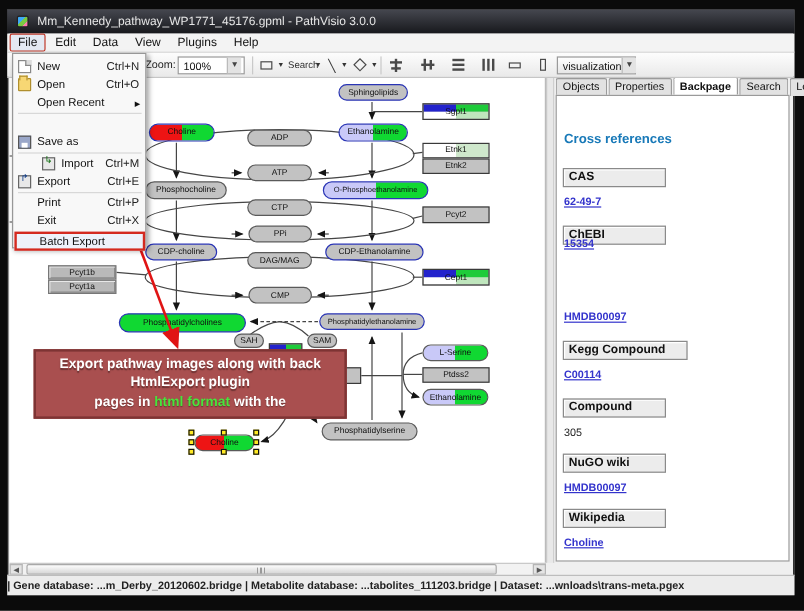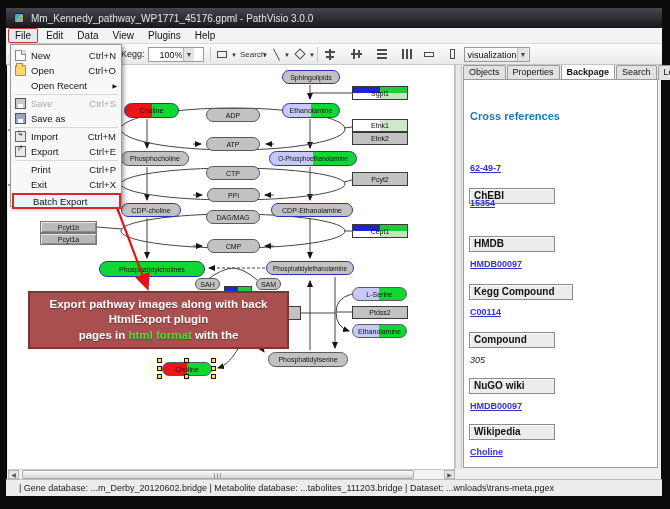--- a/index.html
+++ b/index.html
@@ -10,42 +10,42 @@
   
   #win-frame { left:6px; top:8px; width:656px; height:488px; background:#efefef; border:1px solid #000; }
   #titlebar { left:6px; top:8px; width:656px; height:20px; background:linear-gradient(#45474f,#17181c); display:flex; align-items:center; z-index:5; }
   #app-icon { width:10px; height:10px; margin:0 7px 0 8px; border-radius:2px; background:linear-gradient(135deg,#3fa9f5 0 40%,#7ac943 40% 70%,#ff7bac 70%); border:1px solid #222; }
   #title-text { color:#e6e6e6; font-size:10px; white-space:nowrap; }
   #menubar { left:6px; top:28px; width:656px; height:16px; background:#f3f3f3; border-bottom:1px solid #d9d9d9; display:flex; align-items:center; z-index:5; font-size:10px; color:#111; }
   .menu-item { padding:1px 6px; margin-left:2px; }
   .menu-item.open { background:#e4e9f2; border:1px solid #c03a2b; border-radius:2px; }
   #toolbar { left:6px; top:44px; width:656px; height:21px; background:linear-gradient(#fdfdfd,#e9e9e9); border-bottom:1px solid #c6c6c6; z-index:4; }
   .tb-label { font-size:9px; color:#222; }
-  .combo { background:#fff; border:1px solid #9a9a9a; font-size:9px; display:flex; align-items:center; justify-content:center; padding:0 2px 0 4px; color:#111; }
+  .combo { background:#fff; border:1px solid #9a9a9a; font-size:9px; display:flex; align-items:center; justify-content:space-between; padding:0 2px 0 4px; color:#111; }
   .combo .caret { font-size:7px; color:#444; background:#e3e3e3; border-left:1px solid #bbb; padding:0 2px; height:100%; display:flex; align-items:center; }
   .tbtn { border:1px solid transparent; display:flex; align-items:center; justify-content:center; color:#333; }
   .caret-mini { font-size:6px; color:#333; }
   .tsep { width:1px; height:15px; background:#c9c9c9; }
   .ico { position:relative; width:13px; height:13px; }
   .ico i { position:absolute; background:#4a4a4a; }
   .ico .o { background:none; border:1px solid #4a4a4a; }
 
   
   #canvas { left:8px; top:65px; width:447px; height:404px; background:#fff; border-right:1px solid #bbb; z-index:1; }
   #splitter { left:455px; top:65px; width:7px; height:404px; background:#e8e8e8; border-left:1px solid #c9c9c9; border-right:1px solid #c9c9c9; z-index:3; }
   #panel { left:462px; top:65px; width:198px; height:404px; background:#efefef; z-index:3; }
   .tabs { position:absolute; left:1px; top:0; height:15px; display:flex; font-size:9px; color:#111; }
   .tab { padding:1px 5px; background:#e2e2e2; border:1px solid #9a9a9a; border-bottom:none; margin-right:1px; border-radius:2px 2px 0 0; }
   .tab.active { background:#fff; font-weight:bold; position:relative; top:-1px; padding-top:2px; }
   #panel-content { position:absolute; left:1px; top:14px; width:195px; height:389px; background:#fff; border:1px solid #9a9a9a; overflow:hidden; }
   #xref-heading { position:absolute; left:6px; top:30px; color:#1879b8; font-weight:bold; font-size:11px; }
   .xref-box { position:absolute; left:5px; width:86px; height:16px; background:#ececec; border:1px solid #8a8a8a; box-shadow:inset 1px 1px 0 #fff; font-size:10px; font-weight:bold; color:#111; padding:1px 0 0 4px; }
   .xref-box.wide { width:104px; }
   .xref-val { position:absolute; left:6px; font-size:9px; color:#3333cc; font-weight:bold; text-decoration:underline; }
-  .xref-val.plain { color:#222; font-weight:normal; text-decoration:none;font-style:italic; }
+  .xref-val.plain { color:#222; font-weight:normal; text-decoration:none; }
 
   
   .node { position:absolute; display:flex; align-items:center; justify-content:center; font-size:7px; color:#101010; white-space:nowrap; overflow:hidden; z-index:10; }
   .pill { border:1px solid #5a5a5a; border-radius:8px; background:#c2c2c2; }
   .pill.bb { border-color:#2a35b5; }
   .gb { border:1px solid #3a3a3a; background:#c2c2c2; }
   .gb.bevel { background:#b9b9b9; border:1px solid #777; box-shadow:inset 1px 1px 0 #e8e8e8, inset -1px -1px 0 #8a8a8a; }
   .half-rg { background:linear-gradient(90deg,#ee1414 0 50%,#10d832 50%); }
   .half-lg { background:linear-gradient(90deg,#c9c9f8 0 50%,#10d832 50%); }
   .full-g { background:#10d832; }
@@ -80,21 +80,21 @@
   #annotation { left:28px; top:291px; width:261px; height:58px; background:#a94f4f; border:2px solid #7e3434; z-index:50; display:flex; flex-direction:column; justify-content:center; text-align:center; color:#fff; font-weight:bold; font-size:11.5px; line-height:1.35; text-shadow:0 1px 1px rgba(0,0,0,.4); }
   #annotation .hl { color:#49e33c; }
   #red-arrow { left:0; top:0; z-index:55; pointer-events:none; }
 
   
   #hscroll { left:8px; top:469px; width:447px; height:10px; background:#f2f2f2; border-top:1px solid #c9c9c9; z-index:4; }
   .sb-btn { position:absolute; top:0; width:11px; height:9px; background:#e4e4e4; border:1px solid #b5b5b5; font-size:6px; color:#555; display:flex; align-items:center; justify-content:center; }
   #sb-thumb { position:absolute; left:14px; top:0; width:392px; height:9px; background:linear-gradient(#fdfdfd,#d6d6d6); border:1px solid #a8a8a8; border-radius:2px; }
   #sb-grip { position:absolute; left:50%; top:2px; width:8px; height:5px; margin-left:-4px; background:repeating-linear-gradient(90deg,#999 0 1px,transparent 1px 3px); }
   #statusbar { left:6px; top:479px; width:656px; height:17px; background:#ececec; border-top:1px solid #bdbdbd; display:flex; align-items:center; z-index:5; }
-  #status-text { font-size:9px; color:#222; padding-left:13px; white-space:nowrap; }
+  #status-text { font-size:9px; color:#222; padding-left:0; white-space:nowrap;font-weight:bold; }
 </style>
 </head>
 <body>
 
 <div class="abs" id="win-frame"></div>
 
 <div class="abs" id="titlebar">
   <div id="app-icon"></div>
   <div id="title-text">Mm_Kennedy_pathway_WP1771_45176.gpml - PathVisio 3.0.0</div>
 </div>
@@ -102,21 +102,21 @@
 <div class="abs" id="menubar">
   <span class="menu-item open">File</span>
   <span class="menu-item">Edit</span>
   <span class="menu-item">Data</span>
   <span class="menu-item">View</span>
   <span class="menu-item">Plugins</span>
   <span class="menu-item">Help</span>
 </div>
 
 <div class="abs" id="toolbar">
-  <span class="abs tb-label" style="left:115px;top:5px;">Kegg:</span>
+  <span class="abs tb-label" style="left:115px;top:5px;">Zoom:</span>
   <div class="abs combo" style="left:142px;top:3px;width:56px;height:15px;">
     <span>100%</span>
       <span class="caret">▼</span>
   </div>
   <div class="abs tsep" style="left:204px;top:3px;"></div>
   <div class="abs tbtn" style="left:208px;top:3px;width:16px;height:15px;">
       <span class="ico">
         <i class="o" style="left:1px;top:3px;width:10px;height:7px;"></i>
       </span>
     </div>
@@ -270,24 +270,24 @@
 <div class="abs" id="panel">
   <div class="tabs">
     <span class="tab">Objects</span>
     <span class="tab">Properties</span>
     <span class="tab active">Backpage</span>
     <span class="tab">Search</span>
     <span class="tab">Legend</span>
   </div>
   <div id="panel-content">
     <div id="xref-heading">Cross references</div>
+    <div class="xref-box" style="top:60px;">CAS</div>
     <div class="xref-val" style="top:83px;">62-49-7</div>
     <div class="xref-box" style="top:108px;">ChEBI</div>
     <div class="xref-val" style="top:118px;">15354</div>
-    <div class="xref-box" style="top:156px;">HMDB</div>
     <div class="xref-val" style="top:179px;">HMDB00097</div>
     <div class="xref-box wide" style="top:204px;">Kegg Compound</div>
     <div class="xref-val" style="top:227px;text-align:center;">C00114</div>
     <div class="xref-box" style="top:252px;">Compound</div>
     <div class="xref-val plain" style="top:275px;">305</div>
     <div class="xref-box" style="top:298px;">NuGO wiki</div>
     <div class="xref-val" style="top:321px;">HMDB00097</div>
     <div class="xref-box" style="top:344px;">Wikipedia</div>
     <div class="xref-val" style="top:367px;">Choline</div>
 
@@ -319,32 +319,27 @@
     <span class="mi-ic ic-folder"></span>
     <span class="mi-label">Open</span>
     <span class="mi-sc">Ctrl+O</span>
   </div>
   <div class="mi" style="top:33px;">
     <span class="mi-ic"></span>
     <span class="mi-label">Open Recent</span>
     <span class="mi-arrow">▶</span>
   </div>
   <div class="msep" style="top:49px;"></div>
-  <div class="mi disabled" style="top:51px;">
-    <span class="mi-ic ic-floppy gray"></span>
-    <span class="mi-label">Save</span>
-    <span class="mi-sc">Ctrl+S</span>
-  </div>
   <div class="mi" style="top:66px;">
     <span class="mi-ic ic-floppy"></span>
     <span class="mi-label">Save as</span>
     <span class="mi-sc"></span>
   </div>
   <div class="msep" style="top:82px;"></div>
-  <div class="mi" style="top:84px;">
+  <div class="mi" style="top:84px;padding-left:20px;">
     <span class="mi-ic ic-import"></span>
     <span class="mi-label">Import</span>
     <span class="mi-sc">Ctrl+M</span>
   </div>
   <div class="mi" style="top:99px;">
     <span class="mi-ic ic-export"></span>
     <span class="mi-label">Export</span>
     <span class="mi-sc">Ctrl+E</span>
   </div>
   <div class="msep" style="top:115px;"></div>

